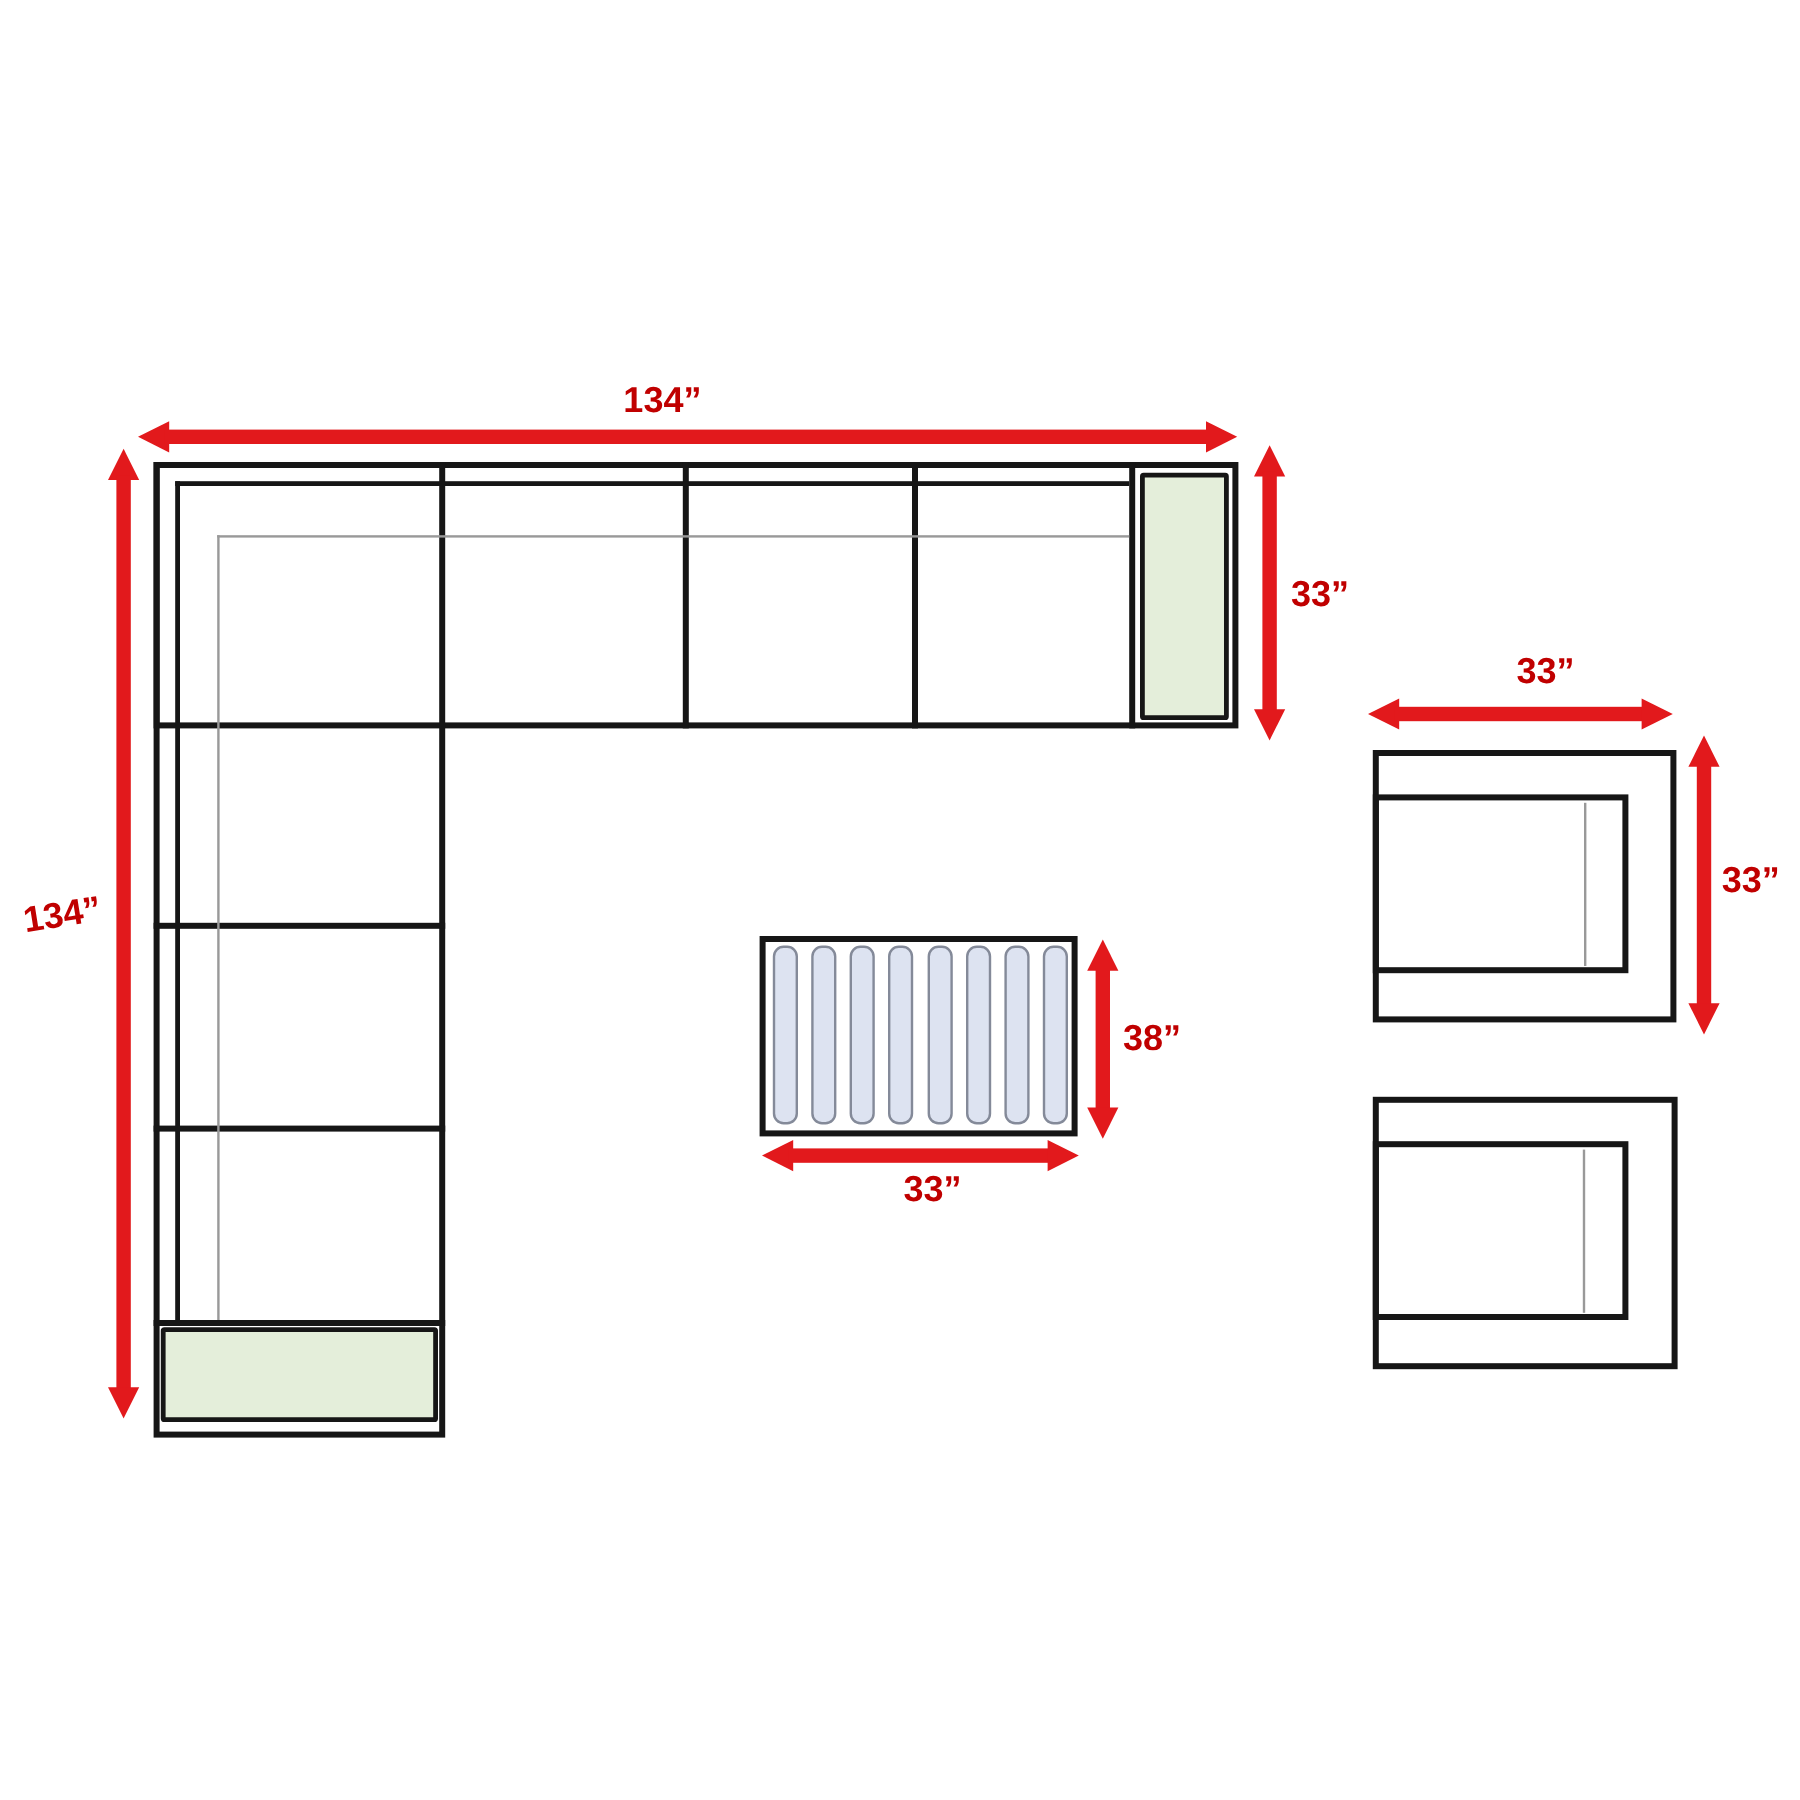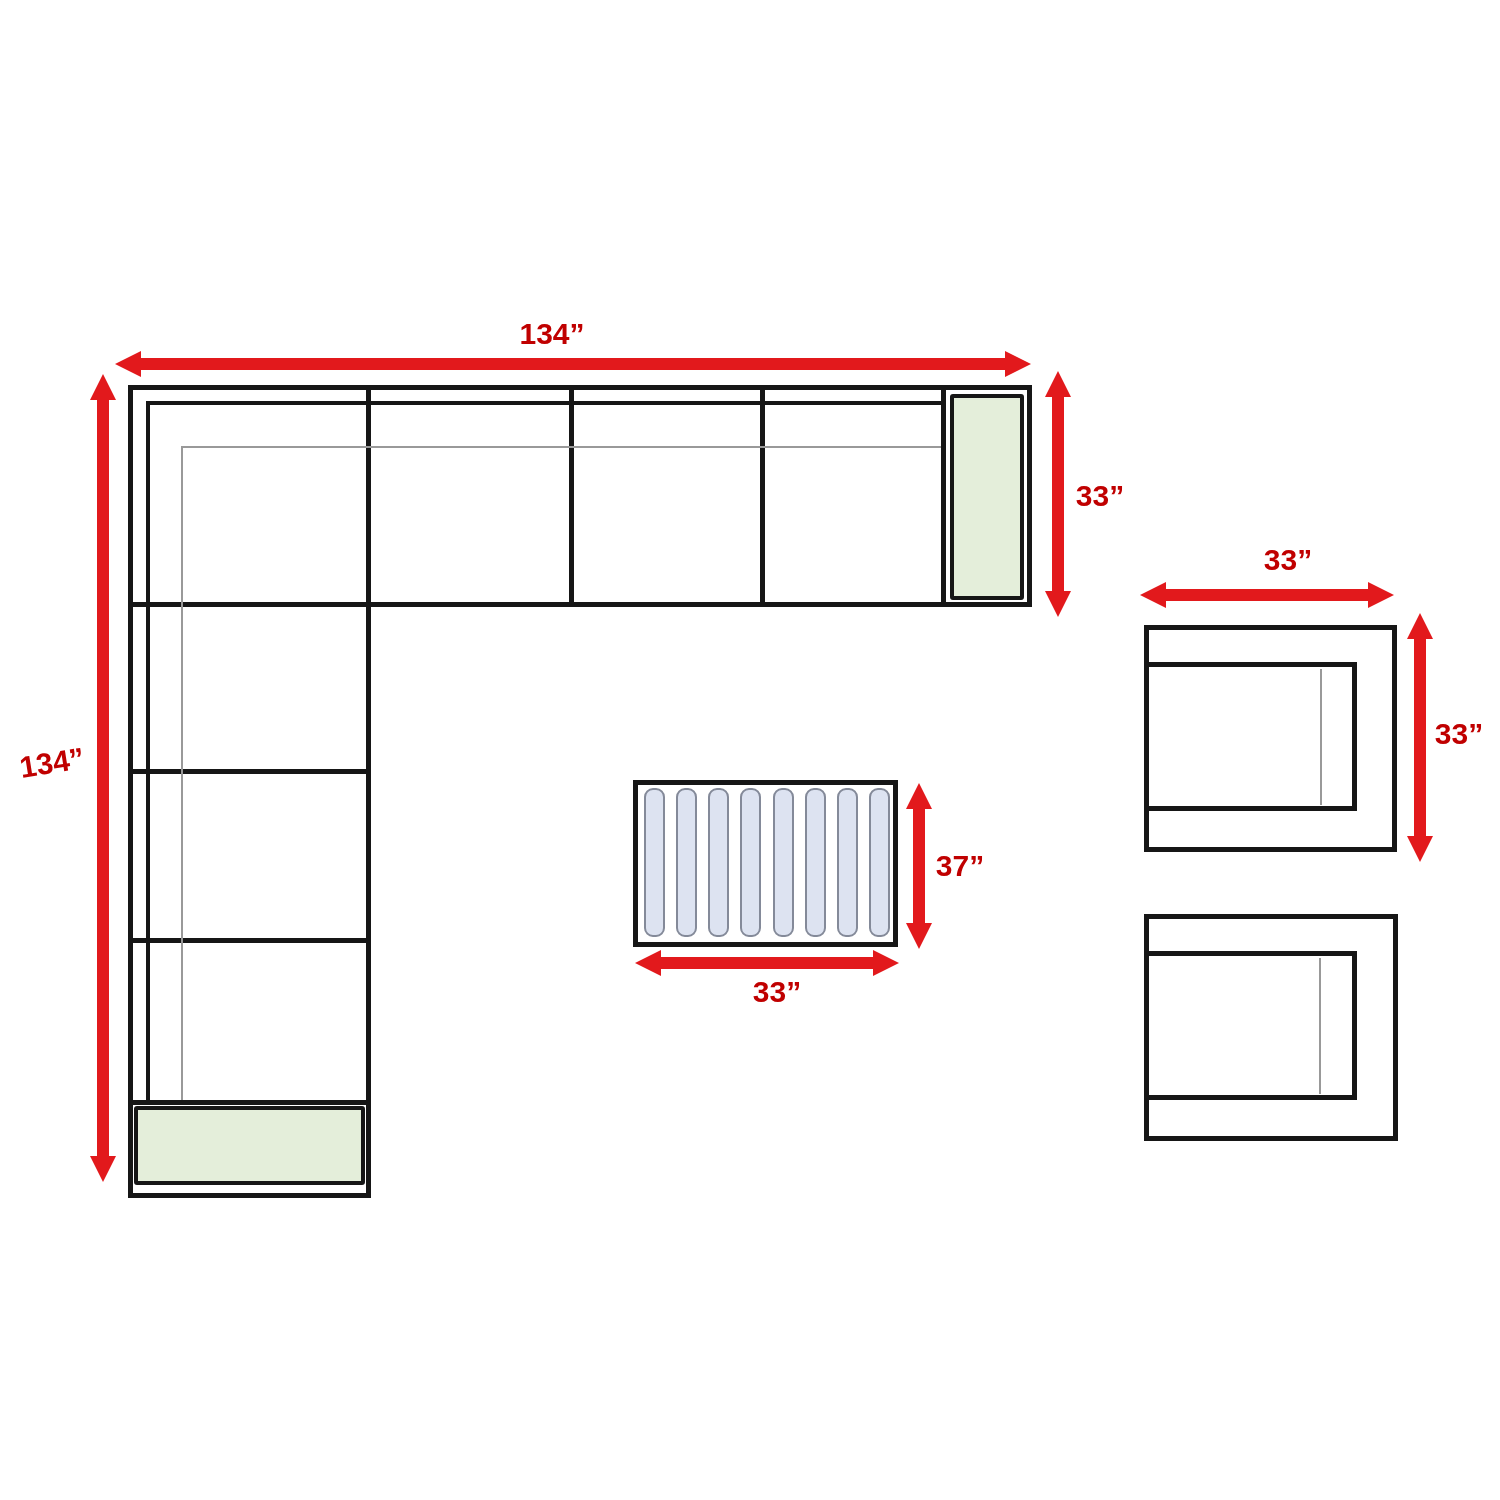--- a/index.html
+++ b/index.html
@@ -125,16 +125,16 @@
     <i class="head a"></i>
       <i class="shaft"></i>
       <i class="head b"></i>
   </div>
 
   <div class="dim-label" style="left:492px; top:319px; width:120px;">134”</div>
   <div class="dim-label tilt" style="left:4px; top:748px; width:96px;">134”</div>
   <div class="dim-label" style="left:1060px; top:481px; width:80px;">33”</div>
   <div class="dim-label" style="left:1248px; top:545px; width:80px;">33”</div>
   <div class="dim-label" style="left:1419px; top:719px; width:80px;">33”</div>
-  <div class="dim-label" style="left:920px; top:851px; width:80px;">37”</div>
+  <div class="dim-label" style="left:920px; top:851px; width:80px;">38”</div>
   <div class="dim-label" style="left:737px; top:977px; width:80px;">33”</div>
 
 </div>
 
 </body></html>

